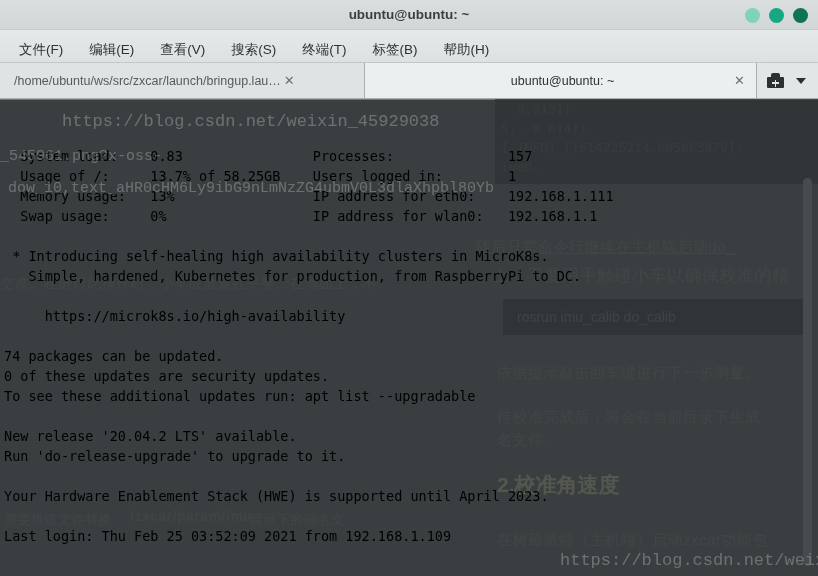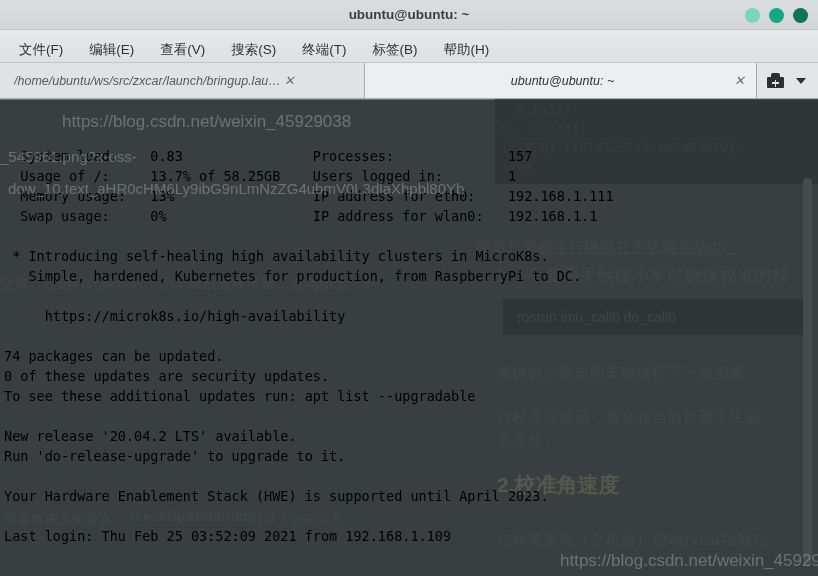--- a/index.html
+++ b/index.html
@@ -136,21 +136,20 @@
     display: flex;
     align-items: center;
     padding: 0 10px 0 14px;
     font-size: 12.5px;
     color: #4a5250;
     border-right: 1px solid #a8adae;
     background: #dfe3e4;
     white-space: nowrap;
     overflow: hidden;
     font-family: "Liberation Sans", sans-serif;
-    font-style: italic;
   }
   .tab.inactive { background: #dfe3e4; color: #555c5a; flex: 0 0 365px; }
   .tab.active   { background: #eceff0; color: #2c3330; flex: 1 1 auto; justify-content: center; position: relative; }
   .tab-label { overflow: hidden; text-overflow: ellipsis; }
   .tab-close {
     font-size: 13px;
     color: #6b7371;
     line-height: 1;
     padding: 2px 3px;
     font-family: "Liberation Sans", sans-serif;
@@ -211,21 +210,21 @@
     padding: 6px 4px 0 4px;
     overflow: hidden;
     white-space: pre;
   }
   .term-line { white-space: pre; }
 
   
   .wm {
     position: absolute;
     color: rgba(225,228,229,0.30);
-    font-family: Liberation Sans, sans-serif;
+    font-family: Liberation Mono, monospace;
     white-space: nowrap;
     pointer-events: none;
   }
 </style>
 </head>
 <body>
 
 <div id="root">
 
   <div class="bg-page">

